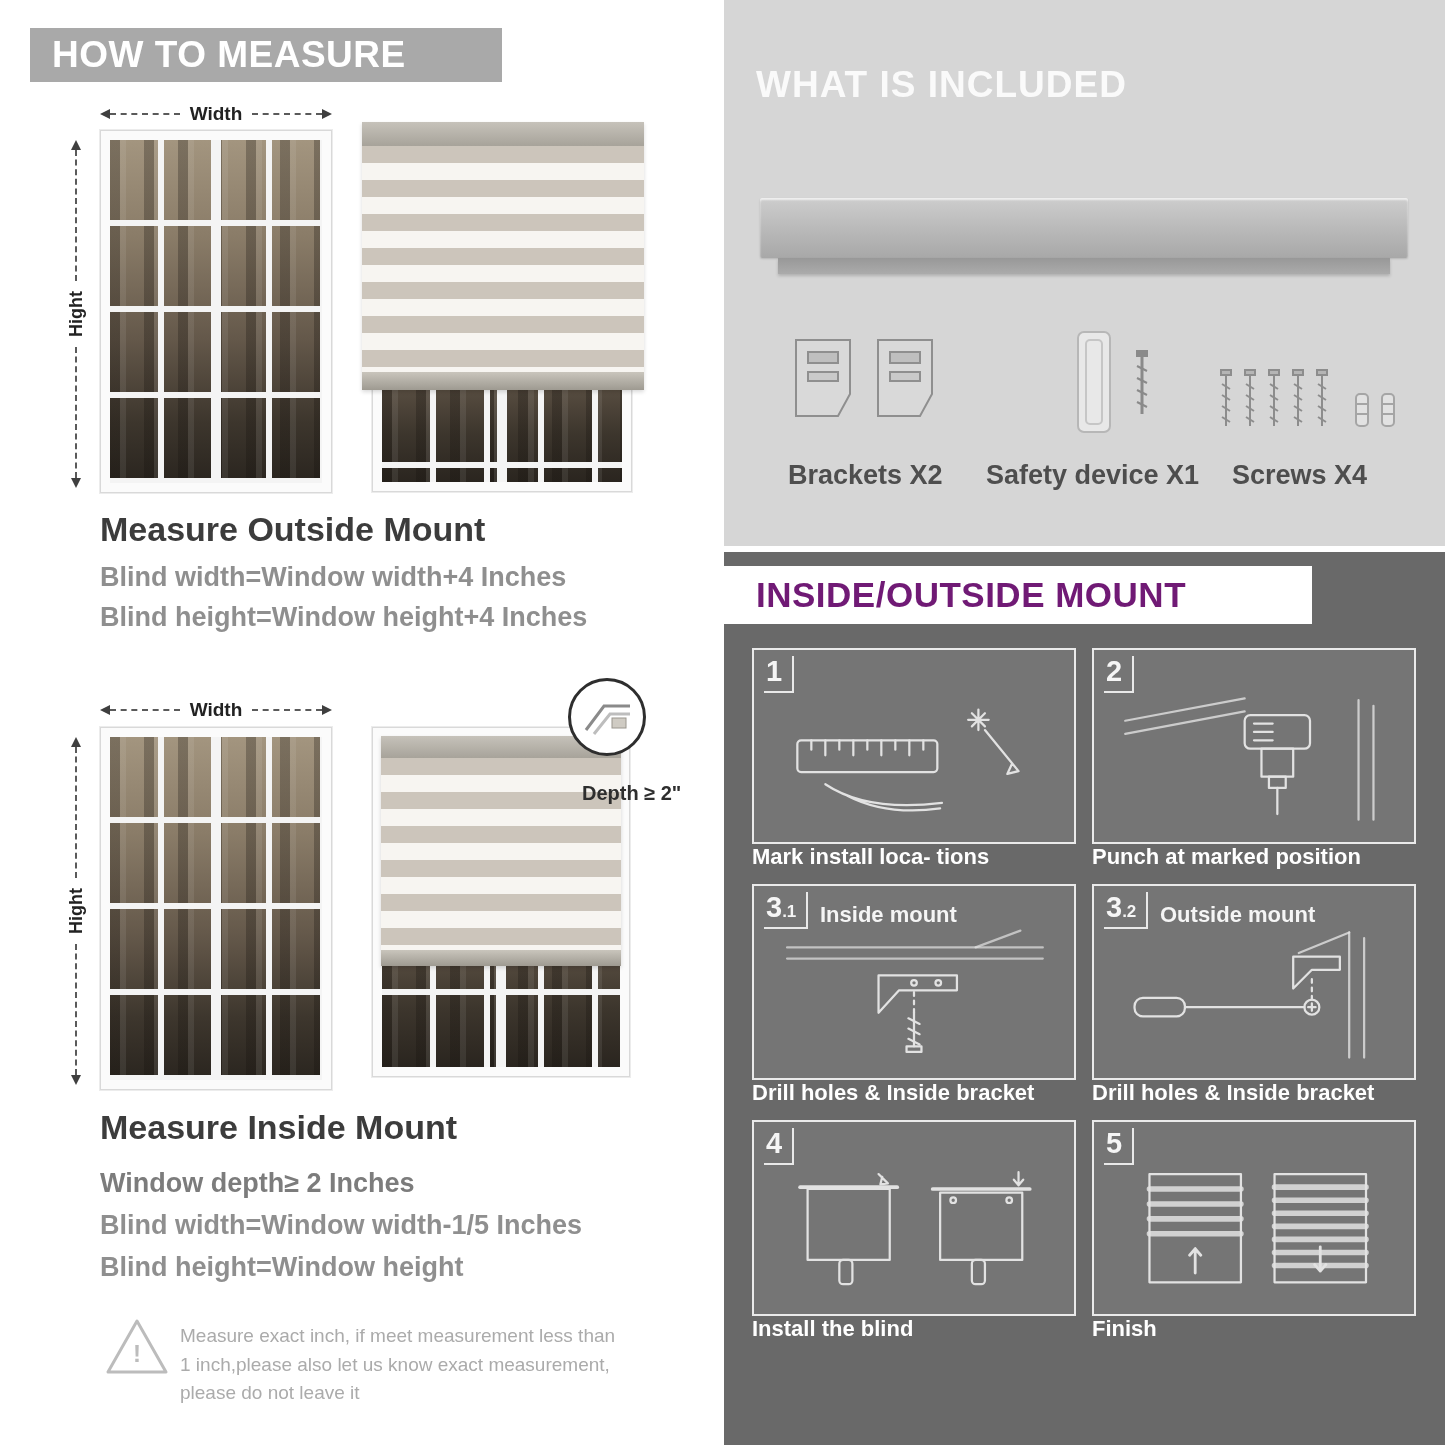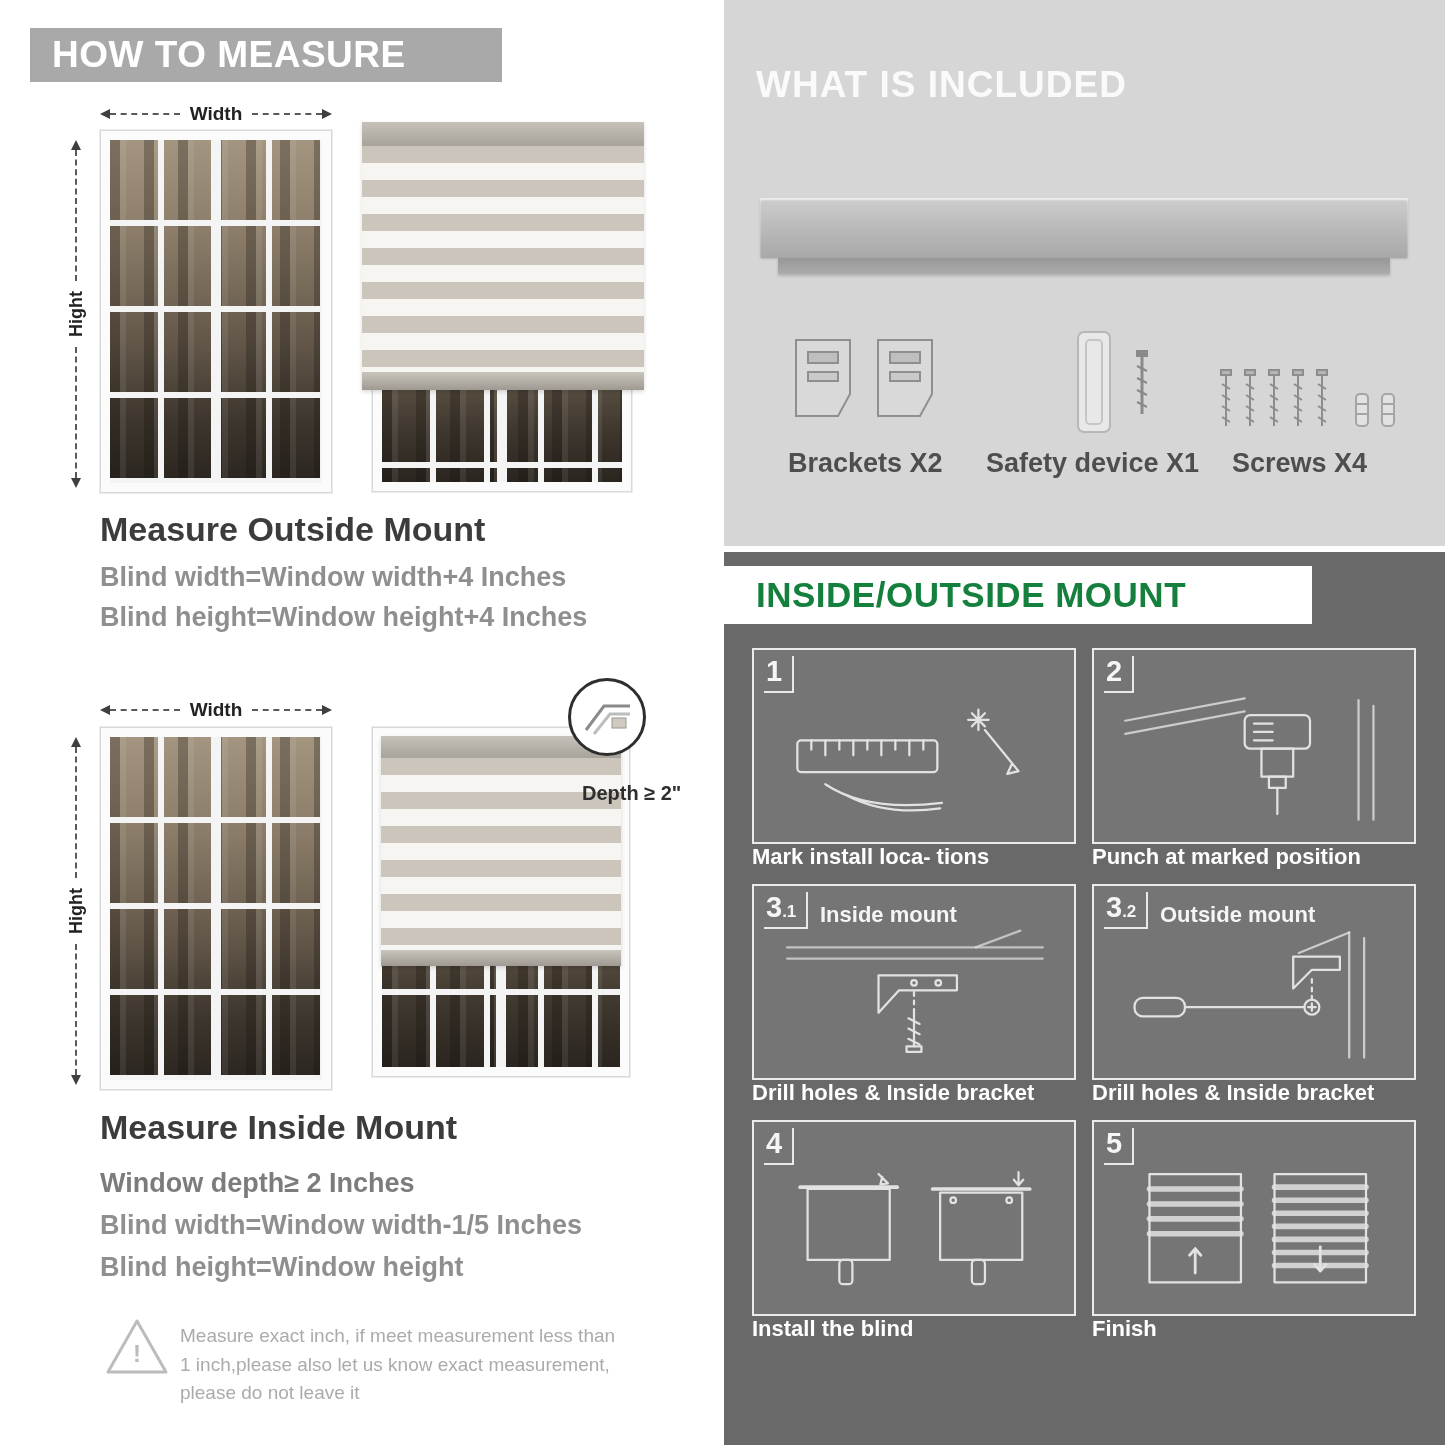--- a/index.html
+++ b/index.html
@@ -51,26 +51,26 @@
   
   #included{position:absolute;left:724px;top:0;width:721px;height:546px;background:var(--panel_light,#d6d6d6);}
   .inc-header{position:absolute;left:32px;top:26px;font-size:37px;font-weight:700;color:#fafafa;letter-spacing:1px;margin-top:38px;}
   .blind-label{position:absolute;left:0;right:0;top:138px;text-align:center;font-size:29px;font-weight:700;color:#4e4e4e;}
   .headrail{position:absolute;left:36px;top:198px;width:648px;height:60px;border-radius:2px;
     background:linear-gradient(180deg,#cdcdcd 0%,#b8b8b8 55%,#a8a8a8 100%);
     box-shadow:inset 0 2px 2px rgba(255,255,255,.7), 0 1px 2px rgba(0,0,0,.15);}
   .headrail-lip{position:absolute;left:54px;top:258px;width:612px;height:16px;
     background:linear-gradient(180deg,#989898,#ababab);box-shadow:0 2px 3px rgba(0,0,0,.18);}
   .inc-icon{position:absolute;}
-  .item-label{position:absolute;top:448px;font-size:27px;font-weight:700;color:#4e4e4e;}
+  .item-label{position:absolute;top:460px;font-size:27px;font-weight:700;color:#4e4e4e;}
 
   #mount{position:absolute;left:724px;top:552px;width:721px;height:893px;background:var(--panel_dark,#696969);}
   .mount-header{position:absolute;left:0;top:14px;width:588px;height:58px;background:#fff;
     display:flex;align-items:center;padding-left:32px;box-sizing:border-box;
-    font-size:35px;font-weight:700;color:#15803d;letter-spacing:.5px;}
+    font-size:35px;font-weight:700;color:#701a75;letter-spacing:.5px;}
   .steps{position:absolute;left:28px;top:96px;width:664px;display:grid;
     grid-template-columns:1fr 1fr;column-gap:16px;row-gap:14px;}
   .box{height:196px;border:2px solid #eaeaea;background:var(--box_gray,#757575);
     position:relative;box-sizing:border-box;}
   .num-wrap{position:absolute;left:10px;top:6px;color:#f5f5f5;font-weight:700;
     padding:0 10px 3px 2px;border-bottom:2px solid #e9e9e9;border-right:2px solid #e9e9e9;line-height:1.1;}
   .num{font-size:29px;} .num-sub{font-size:17px;}
   .inner-label{position:absolute;left:66px;top:16px;color:#f5f5f5;font-weight:700;font-size:22px;}
   .illus{position:absolute;inset:0;display:flex;align-items:center;justify-content:center;padding-top:26px;}
   .illus svg{stroke:#e2e2e2;fill:none;stroke-width:2.4;stroke-linecap:round;stroke-linejoin:round;}

